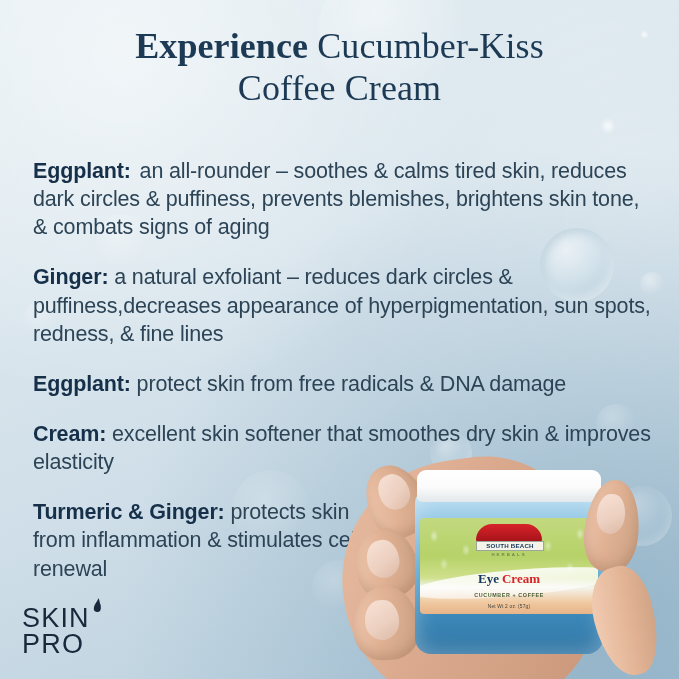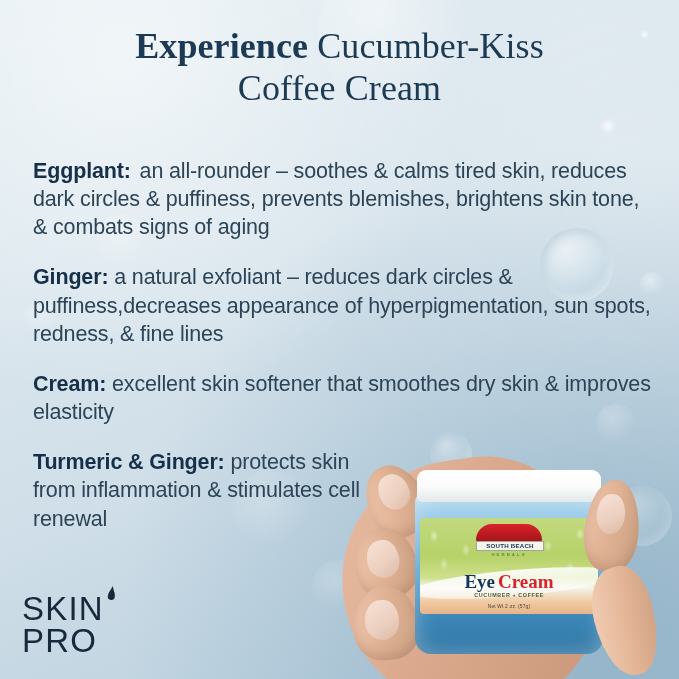--- a/index.html
+++ b/index.html
@@ -48,21 +48,21 @@
     font-weight:350;
   }
   .para .term{font-weight:bold;color:#16304a;}
   .p-cucumber .term{margin-right:3px;}
   .p-turmeric{width:350px;}
 
   
   .logo{
     position:absolute;left:22px;bottom:22px;
     color:#17293a;
-    font-size:33px;line-height:0.97;
+    font-size:27px;line-height:0.97;
     letter-spacing:1.2px;
     font-weight:350;
   }
   .logo-row{position:relative;display:block;}
   .logo-drop{
     position:absolute;top:-3px;right:-11px;
     width:7px;height:10px;
     background:#17293a;
     border-radius:50% 50% 50% 50% / 62% 62% 38% 38%;
     transform:rotate(8deg);
@@ -148,21 +148,21 @@
     line-height:8px;
     border:0.5px solid #9aa79b;
   }
   .badge-sub{
     margin-top:1px;width:66px;color:#6f8a4a;
     font-size:4.4px;letter-spacing:2px;font-weight:bold;
   }
   .label-title{
     position:absolute;left:0;right:0;top:54px;text-align:center;
     font-family:"Liberation Serif", serif;
-    font-size:19px;font-weight:bold;line-height:1;
+    font-size:13px;font-weight:bold;line-height:1;
     white-space:nowrap;
   }
   .label-title .t-eye{color:#14365c;}
   .label-title .t-cream{color:#d8232a;margin-left:3px;}
   .label-variant{
     position:absolute;left:0;right:0;top:74px;text-align:center;
     color:#4a5f33;font-size:5.4px;font-weight:bold;letter-spacing:0.6px;
   }
   .label-net{
     position:absolute;left:0;right:0;top:86px;text-align:center;
@@ -199,20 +199,23 @@
     <div class="light">Coffee Cream</div>
   </div>
 
   <div class="copy">
     <p class="para p-cucumber">
       <span class="term">Eggplant:</span><span> an all-rounder – soothes &amp; calms tired skin, reduces dark circles &amp; puffiness, prevents blemishes, brightens skin tone, &amp; combats signs of aging</span>
     </p>
     <p class="para p-coffee">
       <span class="term">Ginger:</span><span> a natural exfoliant – reduces dark circles &amp; puffiness,decreases appearance of hyperpigmentation, sun spots, redness, &amp; fine lines</span>
     </p>
+    <p class="para p-eggplant">
+      <span class="term">Eggplant:</span><span> protect skin from free radicals &amp; DNA damage</span>
+    </p>
     <p class="para p-jojoba">
       <span class="term">Cream:</span><span> excellent skin softener that smoothes dry skin &amp; improves elasticity</span>
     </p>
     <p class="para p-turmeric">
       <span class="term">Turmeric &amp; Ginger:</span><span> protects skin from inflammation &amp; stimulates cell renewal</span>
     </p>
   </div>
 
   <div class="logo">
     <span class="logo-row">

